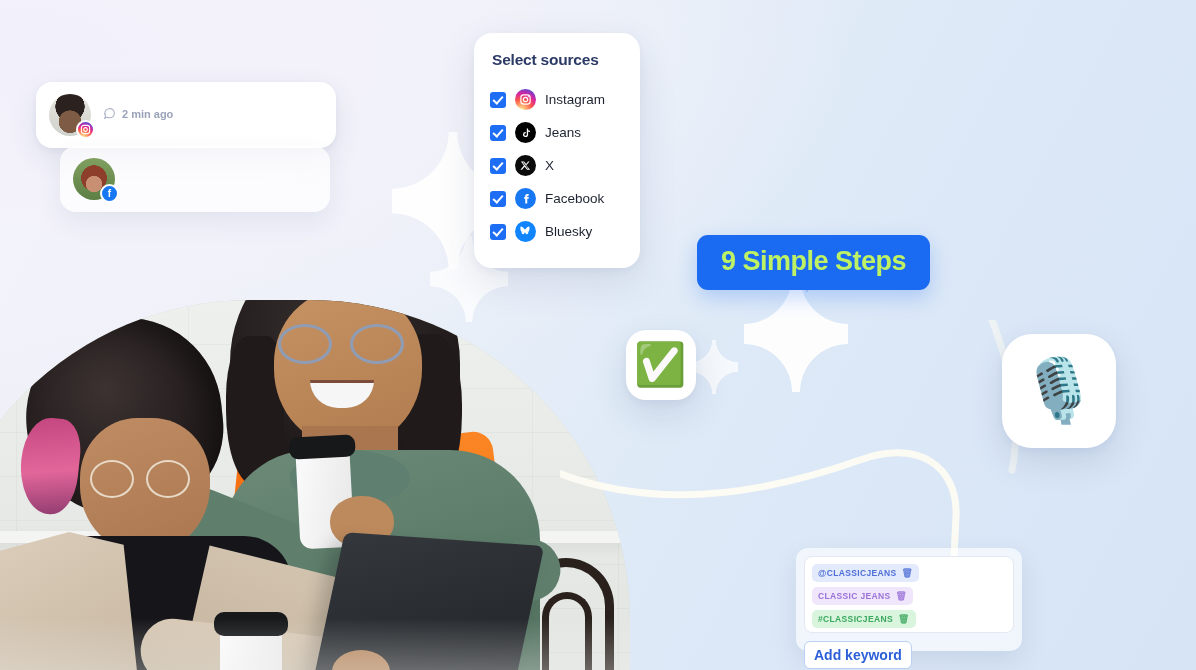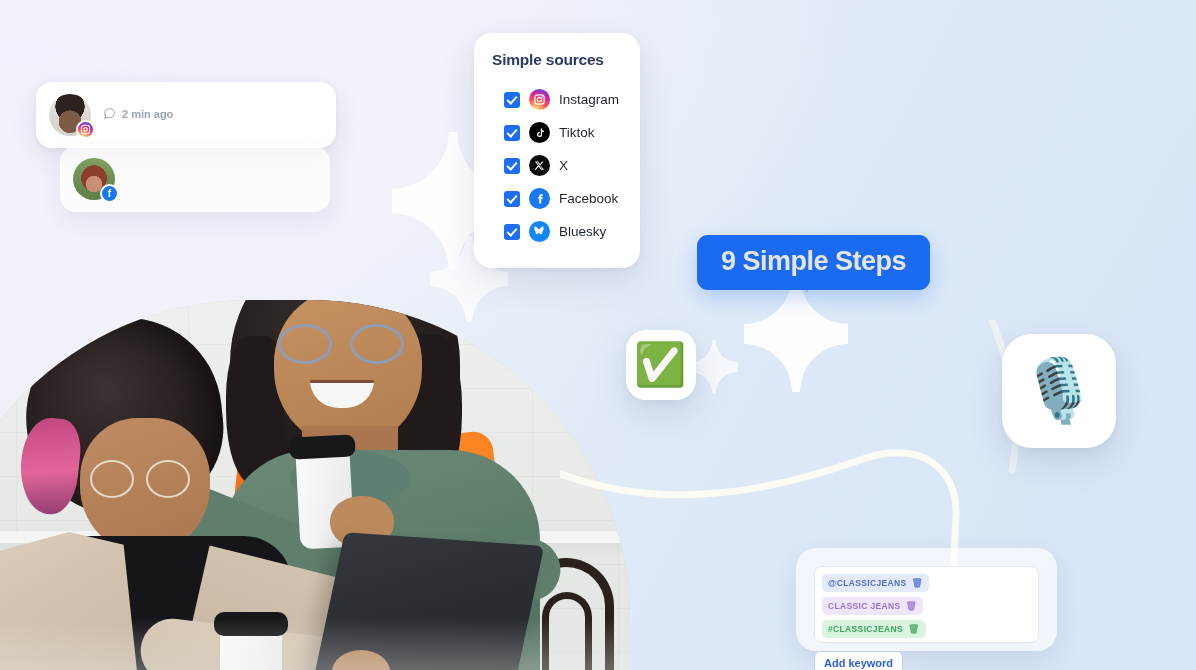--- a/index.html
+++ b/index.html
@@ -307,21 +307,21 @@
     background:#fff; border-radius:18px;
     box-shadow:0 14px 38px rgba(40,60,110,.12), 0 3px 8px rgba(40,60,110,.05);
     padding:18px 0 20px 0;
   }
   .panel-sources h3 {
     font-size:15.5px; font-weight:800; color:#2c3a66;
     padding:0 18px; margin-bottom:14px; letter-spacing:-.2px;
   }
   .src-row {
     display:flex; align-items:center; gap:9px;
-    padding:6px 30px; font-size:13.5px; color:#1d2330;
+    padding:6px 16px; font-size:13.5px; color:#1d2330;
   }
   .cbox {
     width:16px; height:16px; border-radius:3px; background:#1d6ef5;
     flex:0 0 16px; position:relative;
   }
   .cbox::after {
     content:""; position:absolute; left:5px; top:2px;
     width:4px; height:8px; border:solid #fff; border-width:0 2px 2px 0;
     transform:rotate(42deg);
   }
@@ -336,63 +336,63 @@
 
   
   .title {
     position:absolute; left:694px; top:100px; width:470px;
     font-size:47px; line-height:59px; font-weight:800;
     color:#000; letter-spacing:-1.2px;
   }
   .title .accent { color:#1a6af2; }
   .badge-steps {
     position:absolute; left:697px; top:235px;
-    background:#1a6af2; color:#e5e5e5;
+    background:#1a6af2; color:#bef264;
     font-size:27px; font-weight:800; letter-spacing:-.5px;
     padding:11px 24px 13px; border-radius:11px;
     box-shadow:0 8px 20px rgba(26,106,242,.25);
   }
 
   
   .icon-card {
     position:absolute; background:#fff; border-radius:24px;
     box-shadow:0 14px 34px rgba(40,60,110,.13), 0 3px 8px rgba(40,60,110,.05);
     display:flex; align-items:center; justify-content:center;
   }
   .card-check { left:626px; top:330px; width:70px; height:70px; border-radius:20px; }
   .card-mic   { left:1002px; top:334px; width:114px; height:114px; border-radius:30px; }
   .emoji-check { font-size:42px; line-height:1; }
   .emoji-mic { font-size:62px; line-height:1; }
 
   
   .panel-keywords {
-    position:absolute; left:796px; top:548px; width:261px; height:103px;
+    position:absolute; left:796px; top:548px; width:226px; height:103px;
     background:rgba(255,255,255,.62);
-    border-radius:20px;
+    border-radius:12px;
     box-shadow:0 10px 26px rgba(40,60,110,.10);
-    padding:18px;
+    padding:8px;
   }
   .kw-box {
     background:#fff; border:1px solid #e3e8f2; border-radius:8px;
     padding:7px 7px 4px; display:flex; flex-wrap:wrap; gap:5px;
   }
   .kw {
     display:inline-flex; align-items:center; gap:5px;
     font-size:8.5px; font-weight:700; letter-spacing:.35px;
     padding:4px 6px; border-radius:5px; white-space:nowrap;
   }
   .kw-blue   { background:#e3eafc; color:#4f6fd6; }
   .kw-purple { background:#f0e6fc; color:#9a73d8; }
   .kw-green  { background:#d9f5de; color:#3ba75d; }
   .trash { font-size:9px; opacity:.85; }
   .btn-add {
     margin-top:8px; display:inline-block;
     background:#fff; color:#2c5fd8;
     border:1px solid #bcd0f5; border-radius:6px;
-    font-size:11px; font-weight:800; padding:5px 9px;
+    font-size:14px; font-weight:800; padding:5px 9px;
   }
 </style>
 </head>
 <body>
 
 <div id="stage">
 
   <div class="arch"></div>
 
   <div class="photo-wrap">
@@ -477,42 +477,42 @@
   </div>
 
   <div class="card-comment card-2">
     <div class="avatar av2">
       <div class="pic"></div>
       <div class="badge badge-fb">f</div>
     </div>
   </div>
 
   <div class="panel-sources">
-    <h3>Simple sources</h3>
+    <h3>Select sources</h3>
 
     <div class="src-row">
       <div class="cbox"></div>
       <div class="sicon si-ig">
         <svg width="13" height="13" viewBox="0 0 24 24" fill="none" stroke="#fff" stroke-width="2.2">
           <rect x="3.5" y="3.5" width="17" height="17" rx="5"></rect>
             <circle cx="12" cy="12" r="4"></circle>
           <circle cx="17.2" cy="6.8" r="1.1" fill="#fff" stroke="none"></circle>
         </svg>
       </div>
       <span class="src-label">Instagram</span>
     </div>
 
     <div class="src-row">
       <div class="cbox"></div>
       <div class="sicon si-tt">
         <svg width="12" height="12" viewBox="0 0 24 24">
             <path fill="#fff" d="M16.2 3h-2.6v12.1a2.5 2.5 0 1 1-2-2.45V10a5.1 5.1 0 1 0 4.6 5.07V8.9a6.1 6.1 0 0 0 3.5 1.1V7.4a3.6 3.6 0 0 1-3.5-4.4z"></path>
           </svg>
       </div>
-      <span class="src-label">Tiktok</span>
+      <span class="src-label">Jeans</span>
     </div>
 
     <div class="src-row">
       <div class="cbox"></div>
       <div class="sicon si-x">
         <svg width="11" height="11" viewBox="0 0 24 24">
             <path fill="#fff" d="M17.6 3h3.3l-7.2 8.2L22 21h-6.6l-5.2-6.3L4.3 21H1l7.7-8.8L2 3h6.8l4.7 5.8L17.6 3zm-1.2 16h1.8L7.7 4.9H5.8L16.4 19z"></path>
           </svg>
       </div>
       <span class="src-label">X</span>

